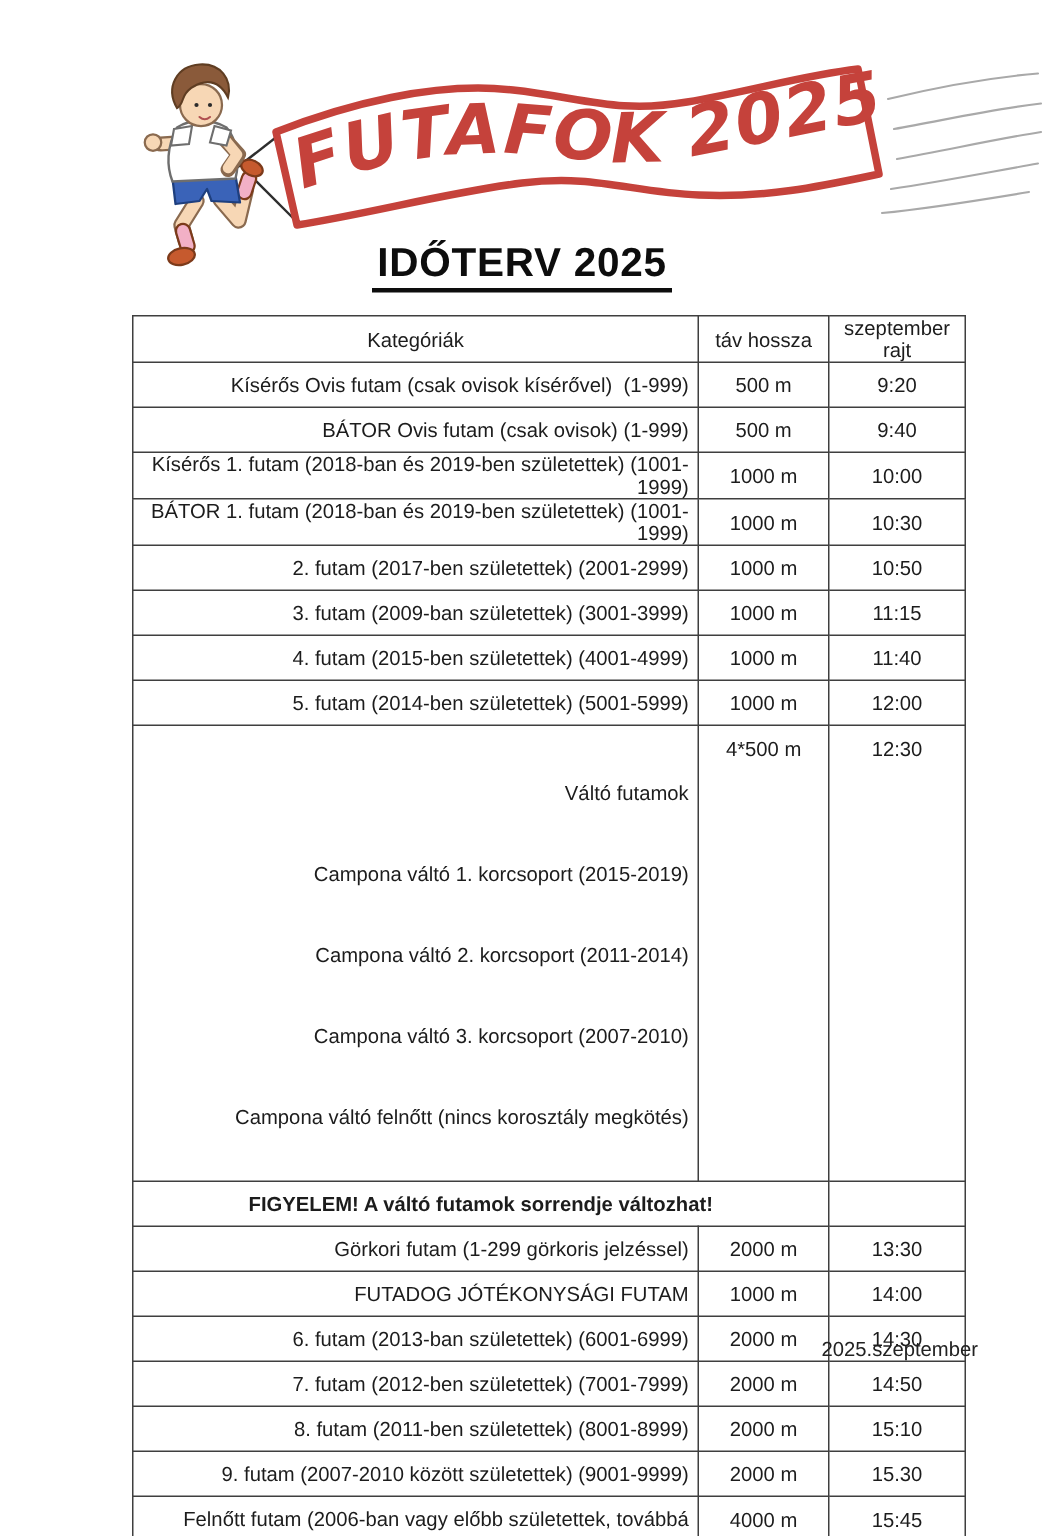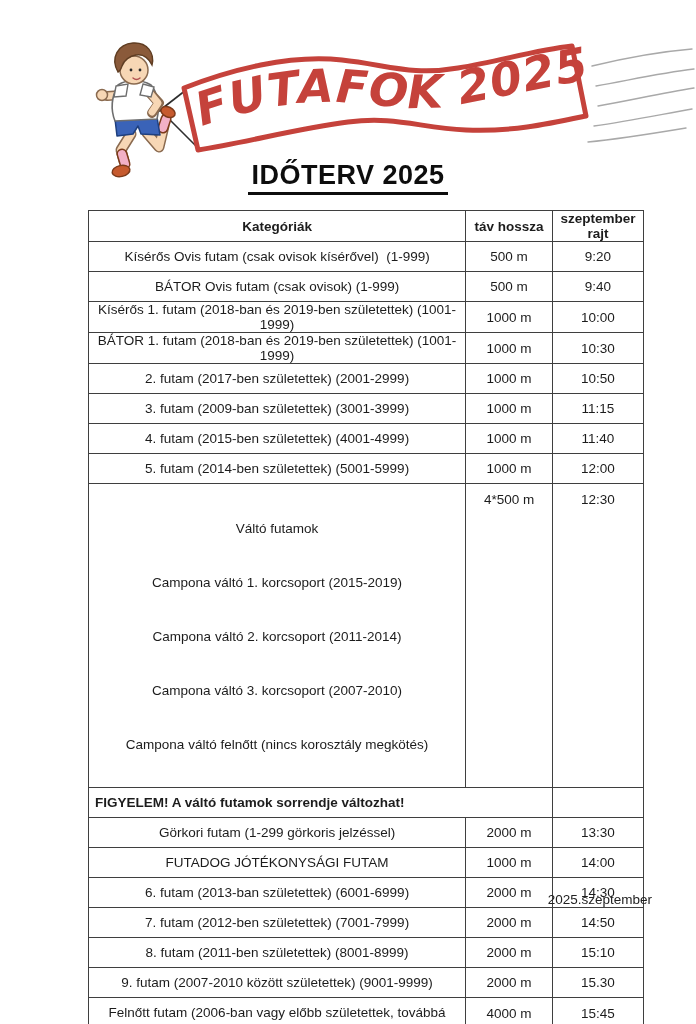--- a/index.html
+++ b/index.html
@@ -40,28 +40,28 @@
     border-collapse:collapse;
     font-size:13.5px;color:#1c1c1c;
   }
   table.sched td,table.sched th{
     border:1px solid #3f3f3f;
     padding:0 6px;
     height:29px;
     vertical-align:middle;
     background:#fff;
   }
-  table.sched th{font-weight:bold;text-align:center;height:30px;}
-  td.cat{text-align:center;padding-left:8px;white-space:pre-wrap;}
+  table.sched th{font-weight:normal;text-align:center;height:30px;}
+  td.cat{text-align:right;padding-left:8px;white-space:pre-wrap;}
   td.num{text-align:center;}
   tr.tall td{vertical-align:top;padding-top:5px;padding-bottom:5px;}
   tr.tall td.num{padding-top:8px;}
   .line{padding:2px 0 7px 0;}
   .line:last-child{padding-bottom:0;}
-  td.notice{font-weight:bold;text-align:left;}
+  td.notice{font-weight:bold;text-align:center;}
   tr.two-line td{height:49px;}
   tr.two-line td.cat{line-height:20px;}
   
   .footer-note{
     position:absolute;left:78px;top:849px;width:540px;
     text-align:center;font-weight:bold;font-size:13.5px;line-height:17px;
     color:#111;
   }
   .doc-date{
     position:absolute;right:44px;top:892px;

